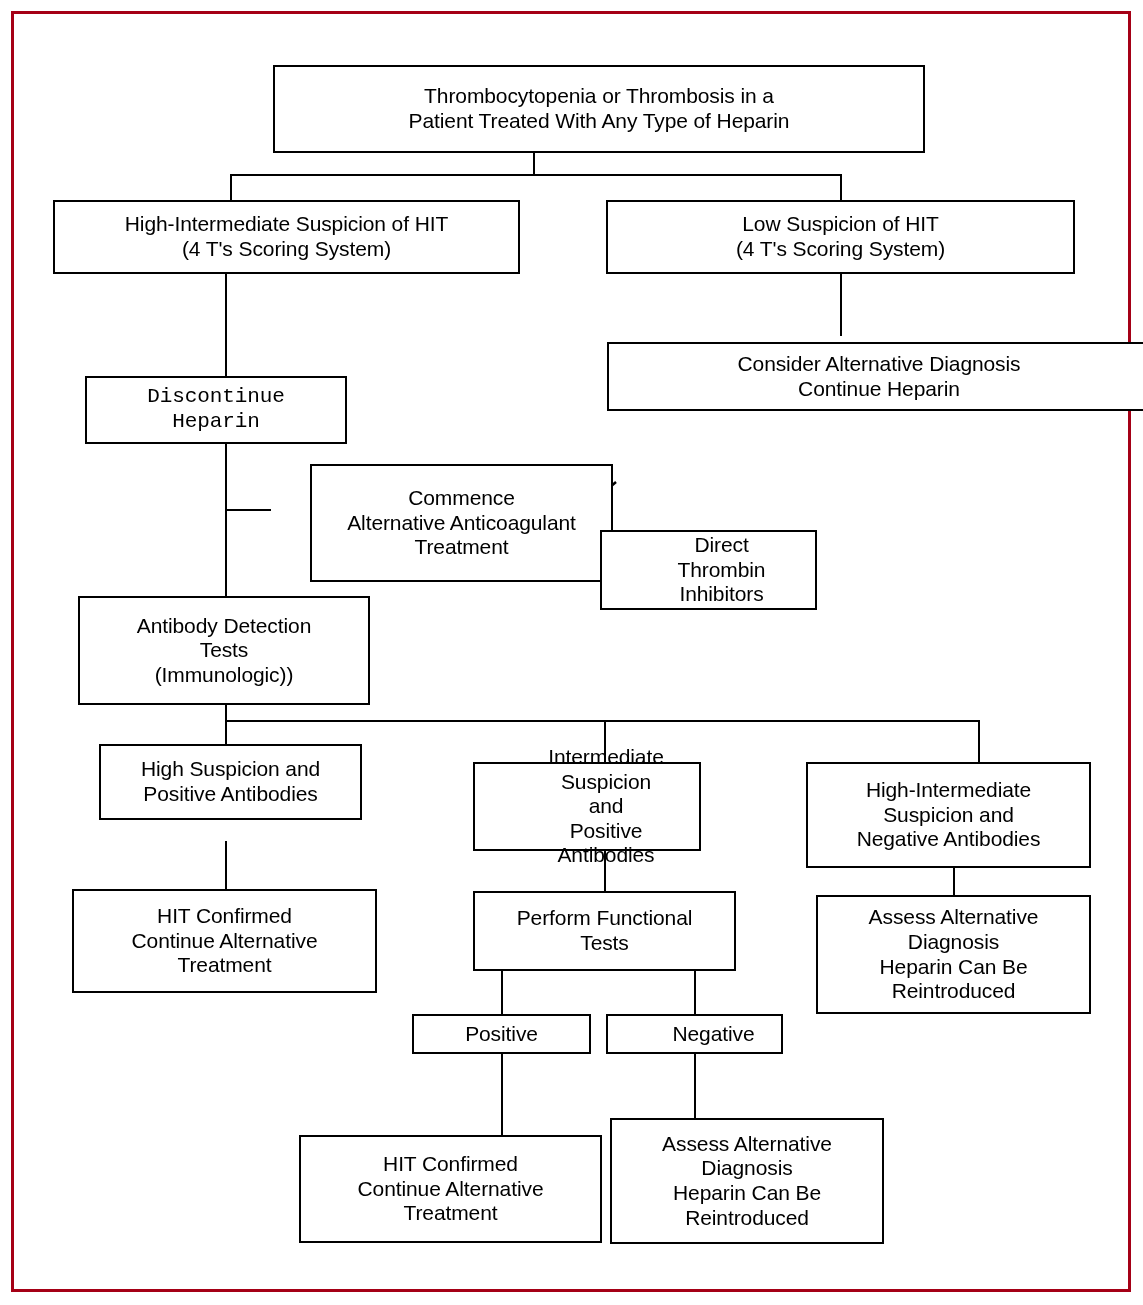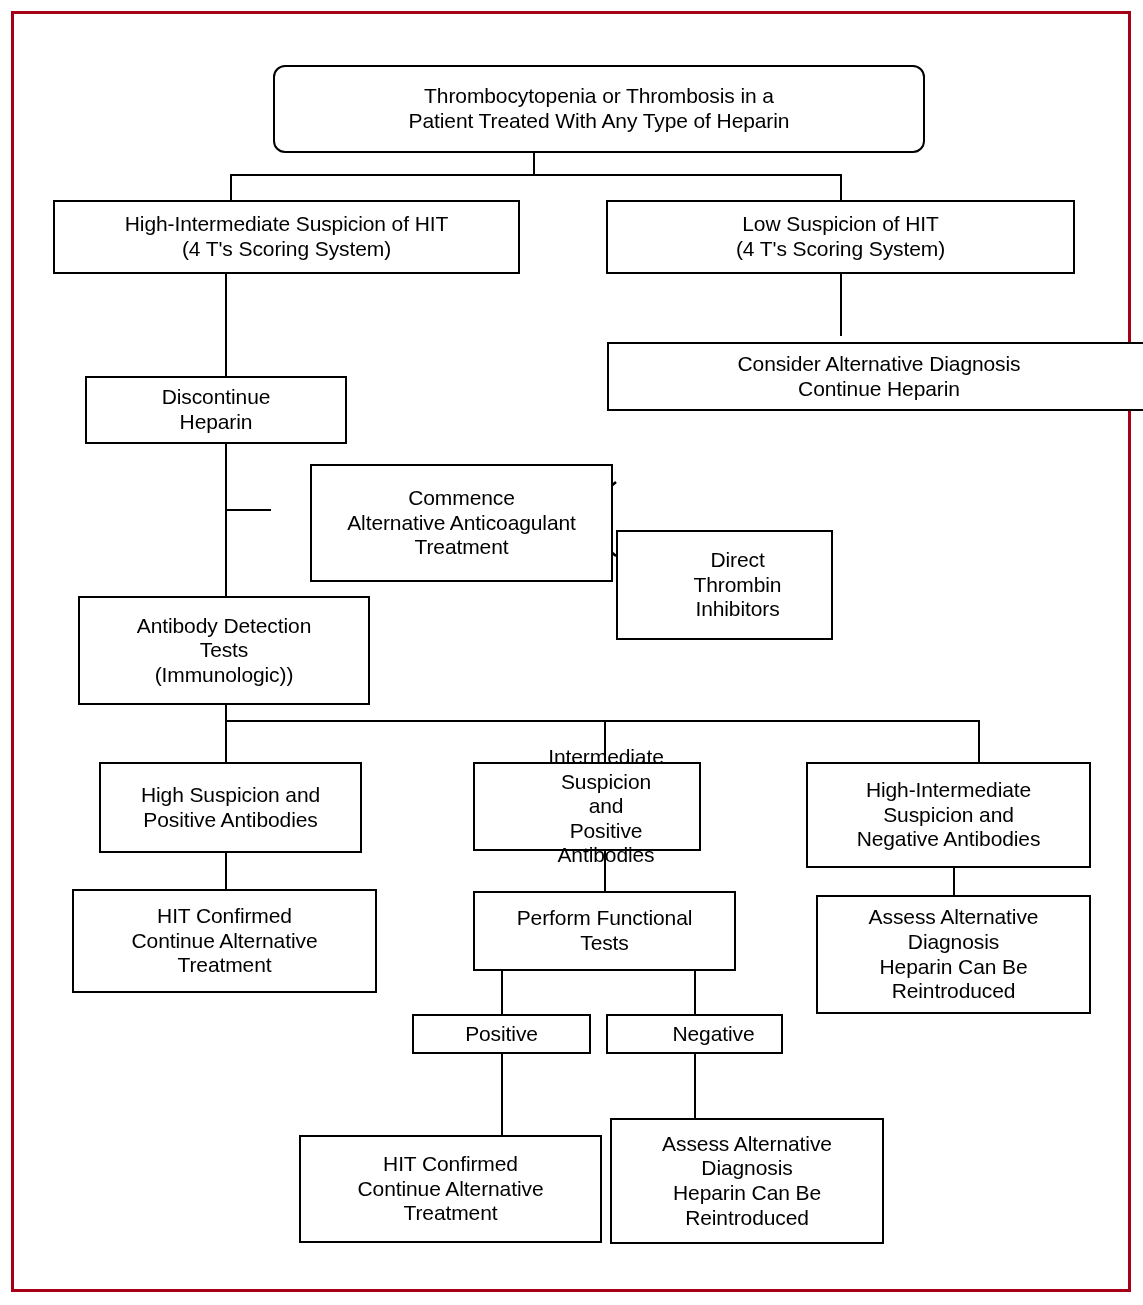--- a/index.html
+++ b/index.html
@@ -115,65 +115,65 @@
 
     <div class="conn v" style="left:501px; top:1053px; height:83px;"></div>
 
     <div class="conn v" style="left:694px; top:1053px; height:66px;"></div>
 
     <svg class="diag" viewBox="0 0 1143 1305">
       <line x1="572" y1="519" x2="616" y2="482" stroke="#000000" stroke-width="2.5"></line>
       <line x1="572" y1="519" x2="616" y2="556" stroke="#000000" stroke-width="2.5"></line>
     </svg>
 
-    <div class="node" style="left:273px; top:65px; width:652px; height:88px;border-radius:12px;">
+    <div class="node" style="left:273px; top:65px; width:652px; height:88px;">
       <span class="txt">Thrombocytopenia or Thrombosis in a
 Patient Treated With Any Type of Heparin</span>
     </div>
 
     <div class="node" style="left:53px; top:200px; width:467px; height:74px;">
       <span class="txt">High-Intermediate Suspicion of HIT
 (4 T's Scoring System)</span>
     </div>
 
     <div class="node" style="left:606px; top:200px; width:469px; height:74px;">
       <span class="txt">Low Suspicion of HIT
 (4 T's Scoring System)</span>
     </div>
 
     <div class="node" style="left:607px; top:342px; width:544px; height:69px;">
       <span class="txt">Consider Alternative Diagnosis
 Continue Heparin</span>
     </div>
 
-    <div class="node" style="left:85px; top:376px; width:262px; height:68px;">
+    <div class="node" style="left:85px; top:376px; width:262px; height:68px;font-family:Liberation Mono, monospace;">
       <span class="txt">Discontinue
 Heparin</span>
     </div>
 
     <div class="node" style="left:270px; top:464px; width:303px; height:118px;margin-left:40px;">
       <span class="txt">Commence
 Alternative Anticoagulant
 Treatment</span>
     </div>
 
 
-    <div class="node" style="left:616px; top:530px; width:217px; height:110px;padding-left:32px;">
+    <div class="node" style="left:600px; top:530px; width:217px; height:80px;padding-left:32px;">
       <span class="txt">Direct
 Thrombin
 Inhibitors</span>
     </div>
 
     <div class="node" style="left:78px; top:596px; width:292px; height:109px;">
       <span class="txt">Antibody Detection
 Tests
 (Immunologic))</span>
     </div>
 
-    <div class="node" style="left:99px; top:762px; width:263px; height:91px;">
+    <div class="node" style="left:99px; top:744px; width:263px; height:76px;">
       <span class="txt">High Suspicion and
 Positive Antibodies</span>
     </div>
 
     <div class="node" style="left:473px; top:762px; width:228px; height:89px;padding-left:44px;">
       <span class="txt">Intermediate Suspicion
 and
 Positive Antibodies</span>
     </div>
 

